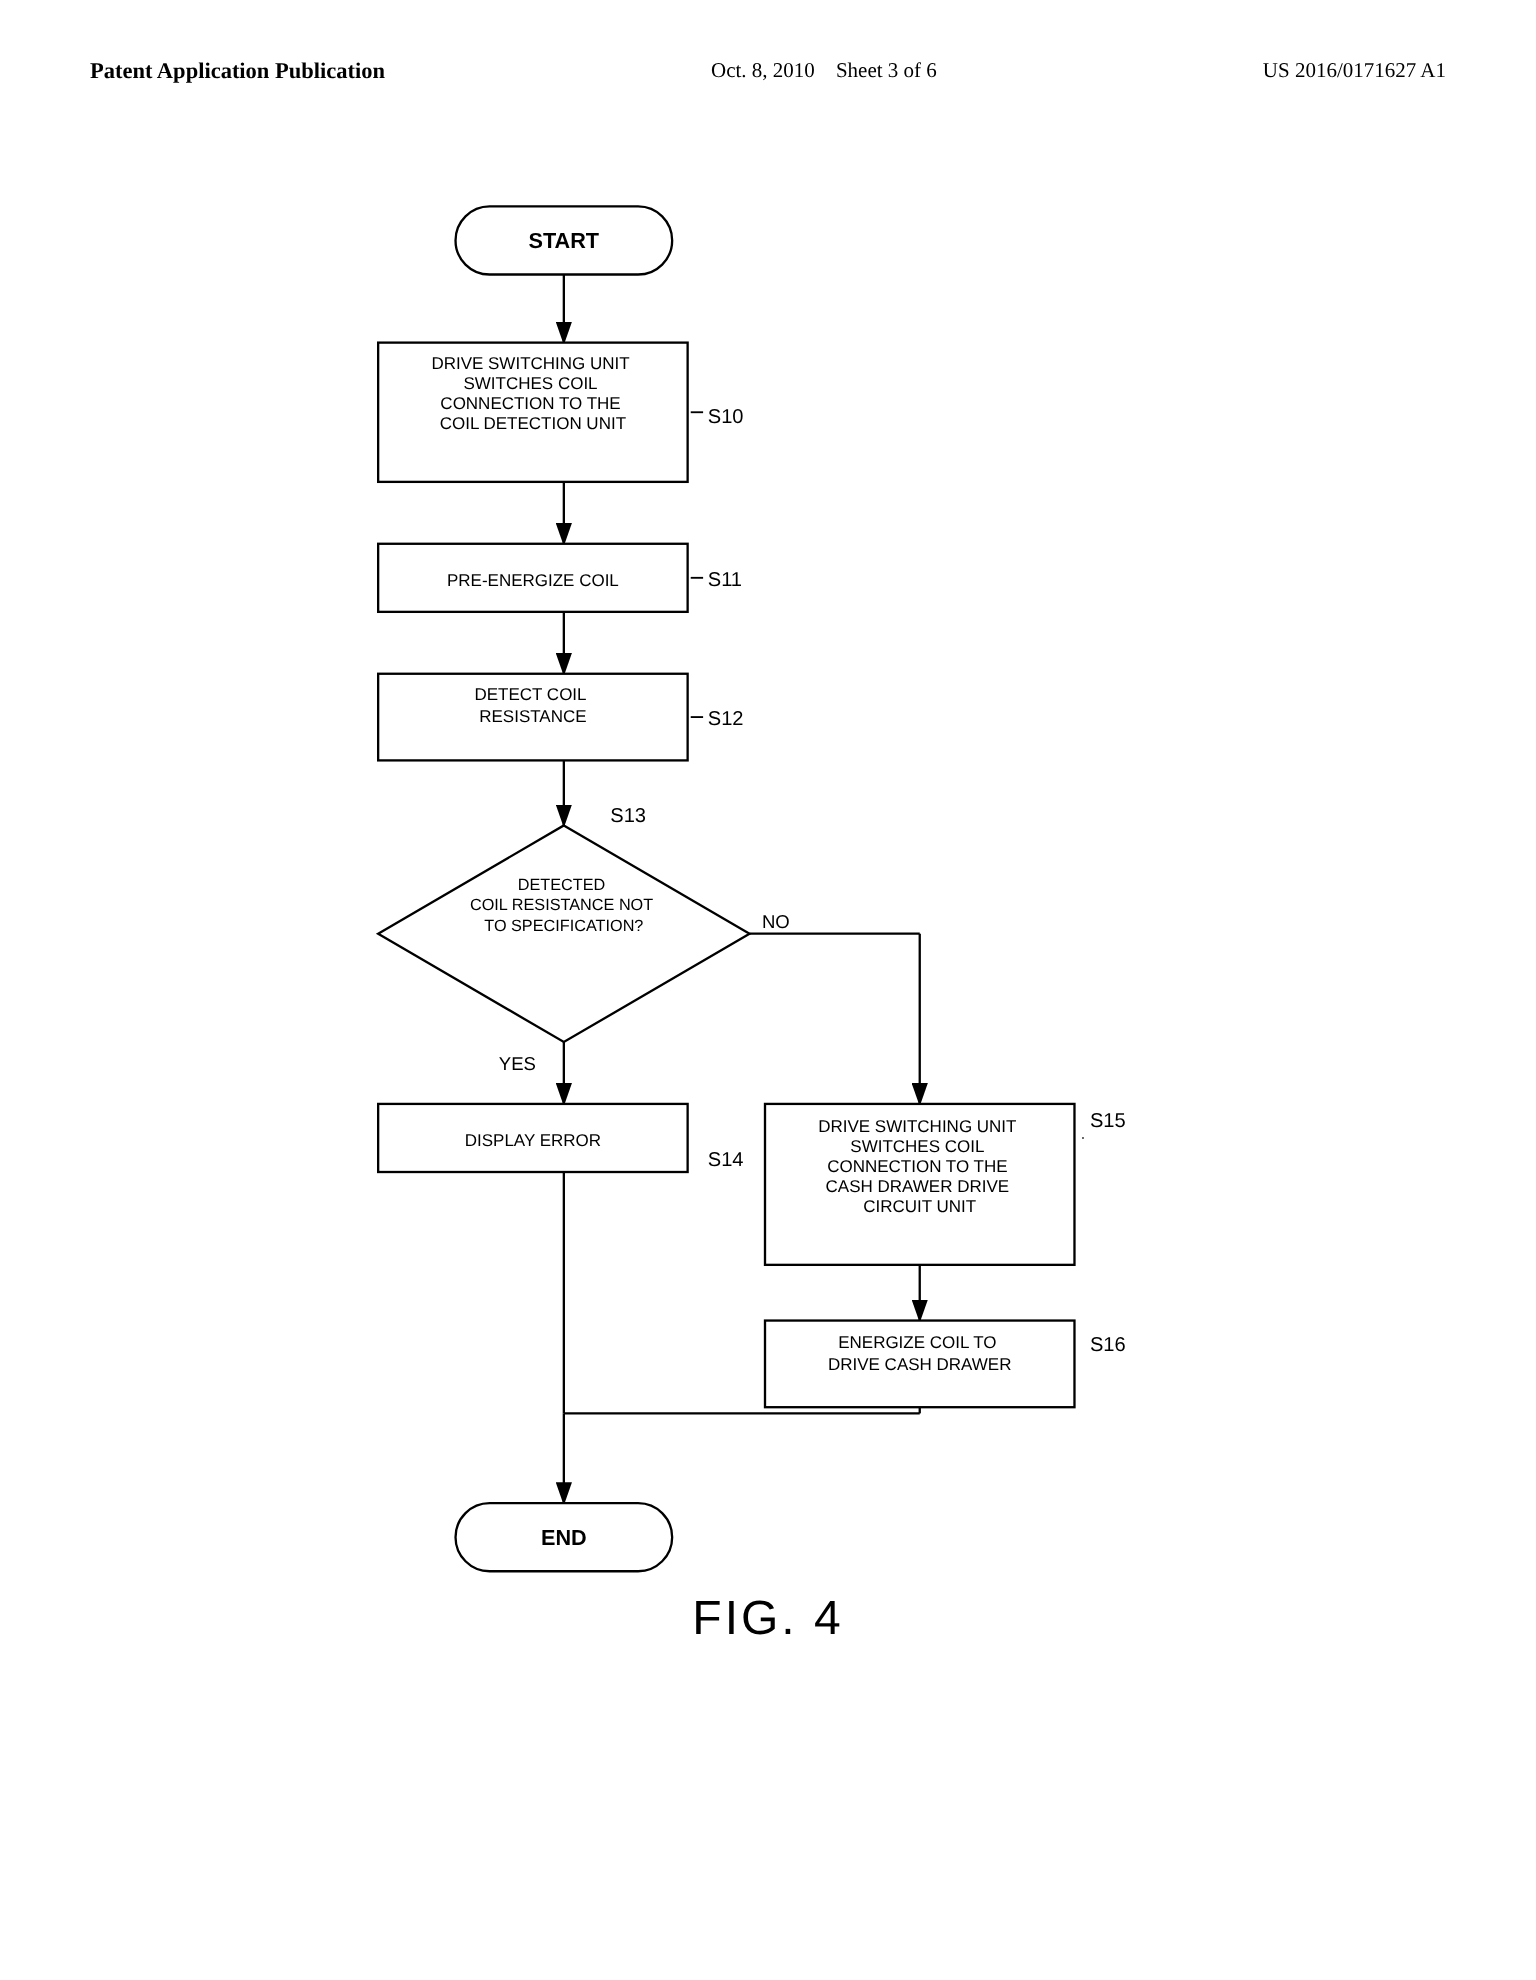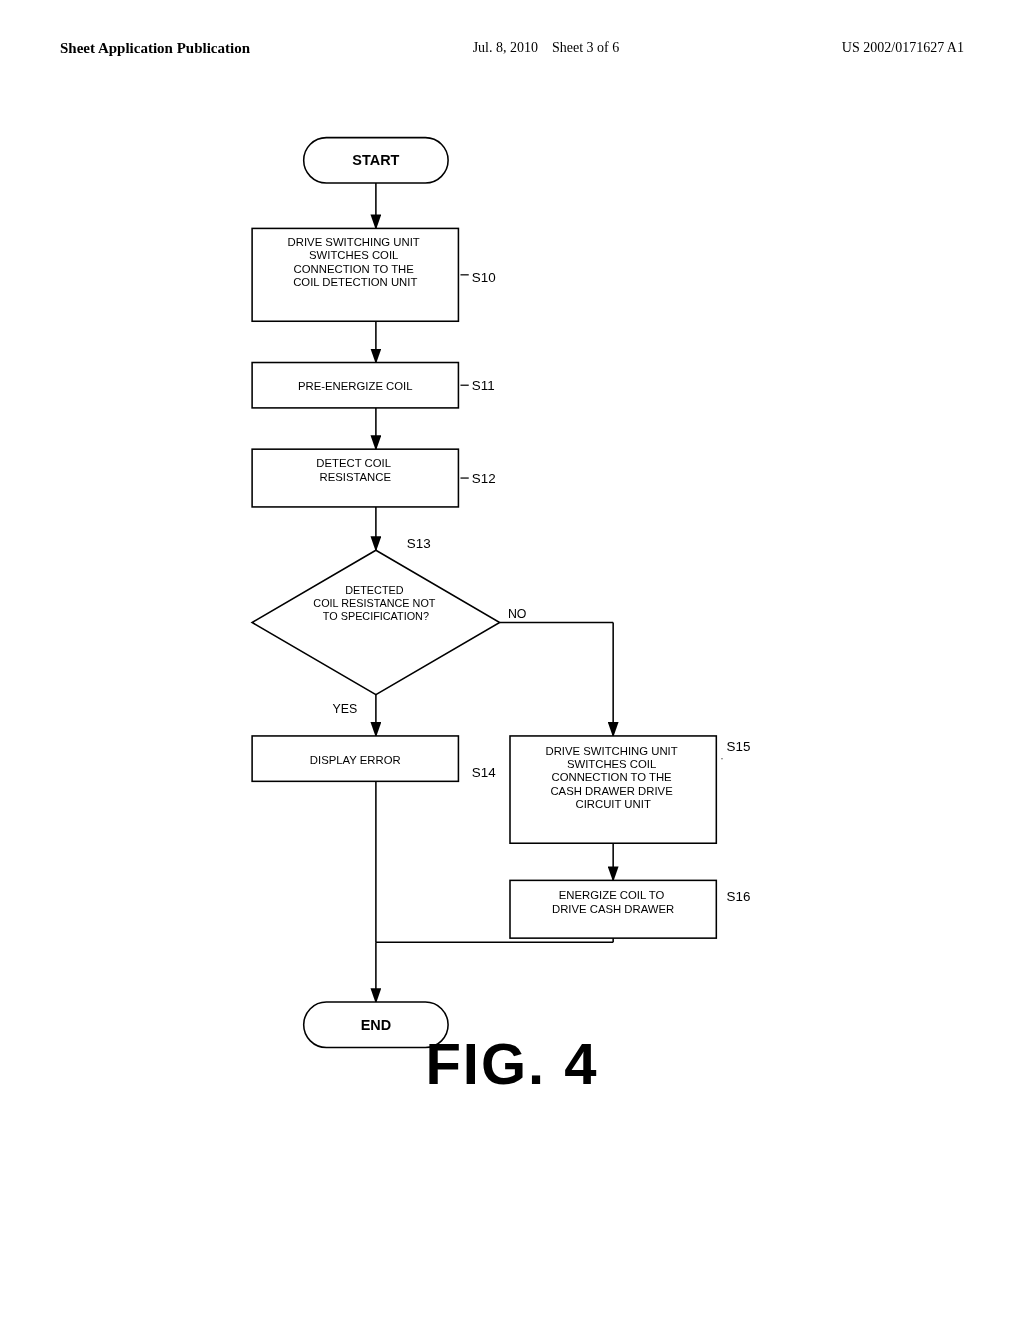--- a/index.html
+++ b/index.html
@@ -38,37 +38,37 @@
       width: 860px;
       height: 980px;
     }
 
     
     .fig-label {
       position: absolute;
       bottom: 60px;
       left: 50%;
       transform: translateX(-50%);
-      font-size: 58px;
-      font-weight: bold;
+      font-size: 32px;
+      font-weight: normal;
       font-family: Arial, sans-serif;
       letter-spacing: 2px;
       margin-top: 47px;
     }
   </style>
 </head>
 <body>
 
 <div class="header">
-  <div class="header-left">Sheet Application Publication</div>
+  <div class="header-left">Patent Application Publication</div>
   <div class="header-center">
-    <span>Jul. 8, 2010</span>&nbsp;&nbsp;&nbsp;
+    <span>Oct. 8, 2010</span>&nbsp;&nbsp;&nbsp;
     <span>Sheet 3 of 6</span>
   </div>
-  <div class="header-right">US 2002/0171627 A1</div>
+  <div class="header-right">US 2016/0171627 A1</div>
 </div>
 
 <div class="diagram-container">
   <svg class="flowchart" viewBox="0 0 700 950" xmlns="http://www.w3.org/2000/svg">
     <defs>
       <marker id="arrowhead" markerWidth="10" markerHeight="7" refX="9" refY="3.5" orient="auto">
         <polygon points="0 0, 10 3.5, 0 7" fill="#000"></polygon>
       </marker>
     </defs>
 

